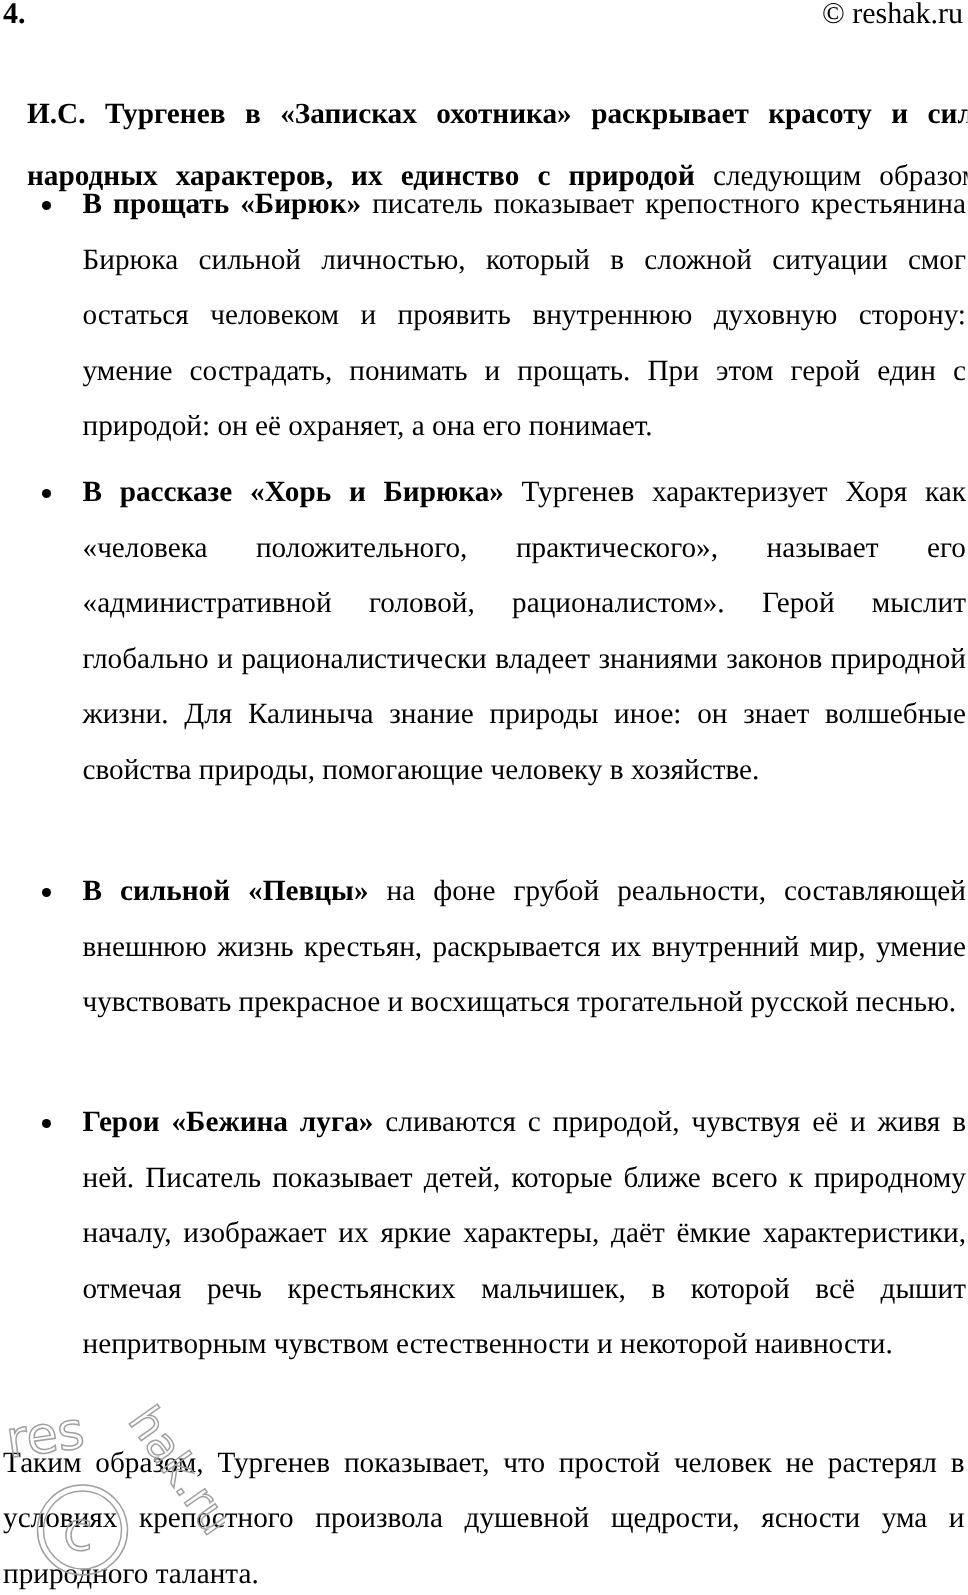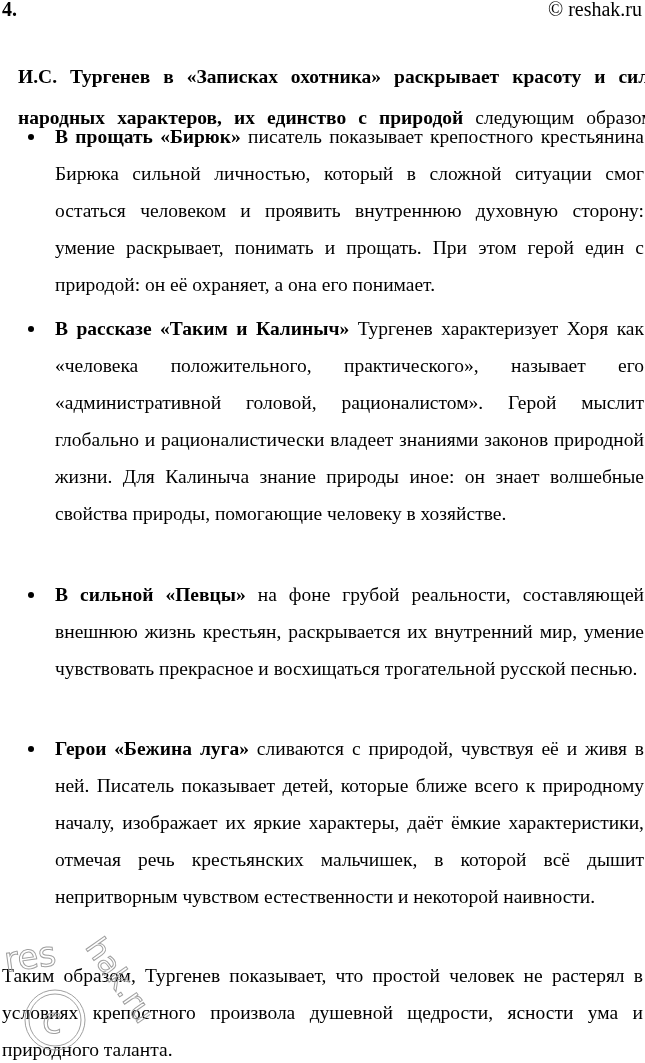--- a/index.html
+++ b/index.html
@@ -100,25 +100,25 @@
   <div class="header">
     <span class="task-number">4.</span>
     <span class="copyright">© reshak.ru</span>
   </div>
 
   <p class="intro"><span class="bold">И.С. Тургенев в «Записках охотника» раскрывает красоту и силу народных характеров, их единство с природой</span><span> следующим образом:</span></p>
 
   <ul class="bullet-list">
     <li class="bullet-item" style="top:118px;">
       <span class="bullet-dot"></span>
-      <span class="bold">В прощать «Бирюк»</span><span> писатель показывает крепостного крестьянина Бирюка сильной личностью, который в сложной ситуации смог остаться человеком и проявить внутреннюю духовную сторону: умение раскрывает, понимать и прощать. При этом герой един с природой: он её охраняет, а она его понимает.</span>
+      <span class="bold">В прощать «Бирюк»</span><span> писатель показывает крепостного крестьянина Бирюка сильной личностью, который в сложной ситуации смог остаться человеком и проявить внутреннюю духовную сторону: умение сострадать, понимать и прощать. При этом герой един с природой: он её охраняет, а она его понимает.</span>
     </li>
     <li class="bullet-item" style="top:310px;">
       <span class="bullet-dot"></span>
-      <span class="bold">В рассказе «Таким и Калиныч»</span><span> Тургенев характеризует Хоря как «человека положительного, практического», называет его «административной головой, рационалистом». Герой мыслит глобально и рационалистически владеет знаниями законов природной жизни. Для Калиныча знание природы иное: он знает волшебные свойства природы, помогающие человеку в хозяйстве.</span>
+      <span class="bold">В рассказе «Хорь и Бирюка»</span><span> Тургенев характеризует Хоря как «человека положительного, практического», называет его «административной головой, рационалистом». Герой мыслит глобально и рационалистически владеет знаниями законов природной жизни. Для Калиныча знание природы иное: он знает волшебные свойства природы, помогающие человеку в хозяйстве.</span>
     </li>
     <li class="bullet-item" style="top:576px;">
       <span class="bullet-dot"></span>
       <span class="bold">В сильной «Певцы»</span><span> на фоне грубой реальности, составляющей внешнюю жизнь крестьян, раскрывается их внутренний мир, умение чувствовать прекрасное и восхищаться трогательной русской песнью.</span>
     </li>
     <li class="bullet-item" style="top:730px;">
       <span class="bullet-dot"></span>
       <span class="bold">Герои «Бежина луга»</span><span> сливаются с природой, чувствуя её и живя в ней. Писатель показывает детей, которые ближе всего к природному началу, изображает их яркие характеры, даёт ёмкие характеристики, отмечая речь крестьянских мальчишек, в которой всё дышит непритворным чувством естественности и некоторой наивности.</span>
     </li>
   </ul>

